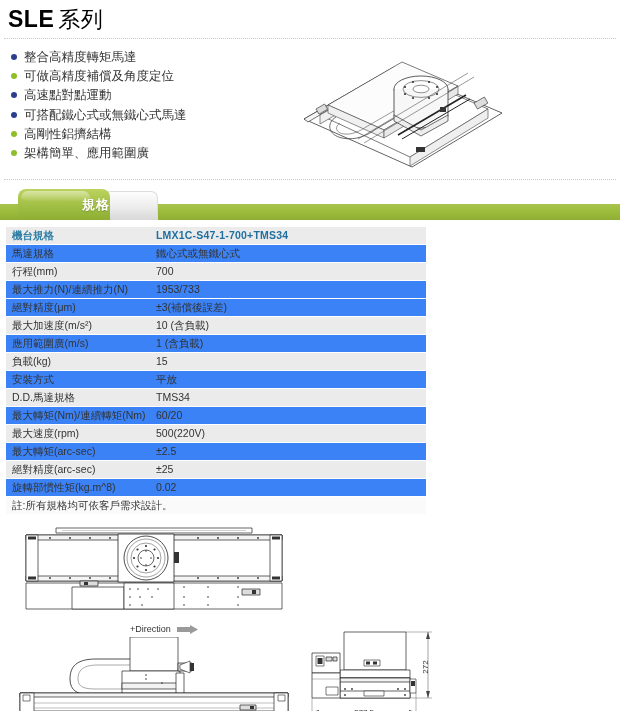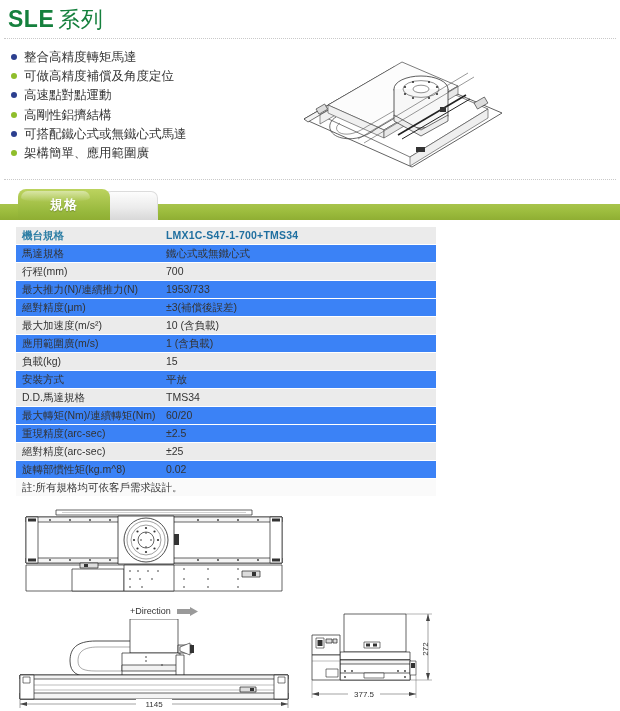--- a/index.html
+++ b/index.html
@@ -10,21 +10,21 @@
     background: #ffffff;
     font-family: "Liberation Sans", "DejaVu Sans", sans-serif;
     color: #333333;
     overflow: hidden;
   }
   .page { position: relative; width: 620px; height: 711px; background: #fff; }
 
   
   .title-bar { padding: 7px 0 0 8px; height: 38px; }
   .title {
-    font-size: 23px; font-weight: bold; color: #15803d;
+    font-size: 23px; font-weight: bold; color: #000000;
     letter-spacing: 0.5px; line-height: 1.1; white-space: nowrap;
   }
   .title .ser { font-weight: normal; font-size: 22px; padding-left: 4px; }
 
   .dotted-div {
     height: 0; border-top: 1px dotted #c9c9c9;
     margin: 0 4px;
   }
 
   
@@ -56,33 +56,33 @@
     position: absolute; left: 104px; top: 2px; width: 54px; height: 29px;
     border-radius: 7px 7px 0 0;
     background: linear-gradient(to bottom, #fdfdfd 0%, #ececec 55%, #d8d8d8 100%);
     border: 1px solid #dcdcdc; border-bottom: none;
   }
   .tab-active {
     position: absolute; left: 18px; top: 0px; width: 92px; height: 31px;
     border-radius: 8px 8px 0 0;
     background: linear-gradient(to bottom, #bcd35f 0%, #a8c44c 40%, #97b83c 75%, #8fae33 100%);
     color: #ffffff; font-size: 13px; font-weight: bold;
-    display: flex; align-items: center; justify-content: center;
+    display: flex; align-items: center; justify-content: flex-end;
     text-shadow: 0 1px 1px rgba(0,0,0,0.22);
     letter-spacing: 1px;
   }
   .tab-active .gloss {
     position: absolute; left: 3px; right: 20px; top: 2px; height: 11px;
     border-radius: 7px 7px 40% 40%;
     background: linear-gradient(to bottom, rgba(255,255,255,.45), rgba(255,255,255,0));
     pointer-events: none;
   }
 
   
-  .spec-wrap { padding: 6px 0 0 16px; }
+  .spec-wrap { padding: 6px 0 0 6px; }
   table.spec { border-collapse: collapse; width: 420px; table-layout: fixed; }
   table.spec td {
     font-size: 10.5px; line-height: 13px;
     padding: 2px 4px 2px 6px; color: #333;
     border-bottom: 1px solid #ffffff;
     white-space: nowrap; overflow: hidden;
   }
   table.spec td.k { width: 144px; }
   table.spec tr.odd td { background: #ebebeb; }
   table.spec tr.even td { background: #3b82f6; }
@@ -117,22 +117,22 @@
     </div>
   </div>
 
   <div class="dotted-div"></div>
 
   <div class="intro">
     <ul class="features" id="feature-list">
         <li><span class="dot" style="background: rgb(44, 63, 143);"></span><span>整合高精度轉矩馬達</span></li>
         <li><span class="dot" style="background: rgb(143, 190, 43);"></span><span>可做高精度補償及角度定位</span></li>
         <li><span class="dot" style="background: rgb(44, 63, 143);"></span><span>高速點對點運動</span></li>
+        <li><span class="dot" style="background: rgb(44, 63, 143);"></span><span>可搭配鐵心式或無鐵心式馬達</span></li>
         <li><span class="dot" style="background: rgb(143, 190, 43);"></span><span>高剛性鋁擠結構</span></li>
-        <li><span class="dot" style="background: rgb(44, 63, 143);"></span><span>可搭配鐵心式或無鐵心式馬達</span></li>
         <li><span class="dot" style="background: rgb(143, 190, 43);"></span><span>架構簡單、應用範圍廣</span></li>
       </ul>
 
     <div class="photo-wrap">
       <svg width="210" height="130" viewBox="0 0 210 130">
         <g fill="none" stroke="#3a3a3a" stroke-width="0.7">
 
           <polygon points="6,76 96,24 204,70 114,124" fill="#ffffff" stroke="#3a3a3a" stroke-width="0.8"></polygon>
           <polygon points="6,76 96,24 100,26 10,79" fill="#f4f4f4"></polygon>
 
@@ -230,22 +230,26 @@
             <td class="v">平放</td>
           </tr>
           <tr class="odd">
             <td class="k">D.D.馬達規格</td>
             <td class="v">TMS34</td>
           </tr>
           <tr class="even">
             <td class="k">最大轉矩(Nm)/連續轉矩(Nm)</td>
             <td class="v">60/20</td>
           </tr>
-          <tr class="even">
-            <td class="k">重現精度(arc-sec)</td>
+          <tr class="odd">
+            <td class="k">最大速度(rpm)</td>
+            <td class="v">500(220V)</td>
+          </tr>
+          <tr class="even">
+            <td class="k">最大轉矩(arc-sec)</td>
             <td class="v">±2.5</td>
           </tr>
           <tr class="odd">
             <td class="k">絕對精度(arc-sec)</td>
             <td class="v">±25</td>
           </tr>
           <tr class="even">
             <td class="k">旋轉部慣性矩(kg.m^8)</td>
             <td class="v">0.02</td>
           </tr>

